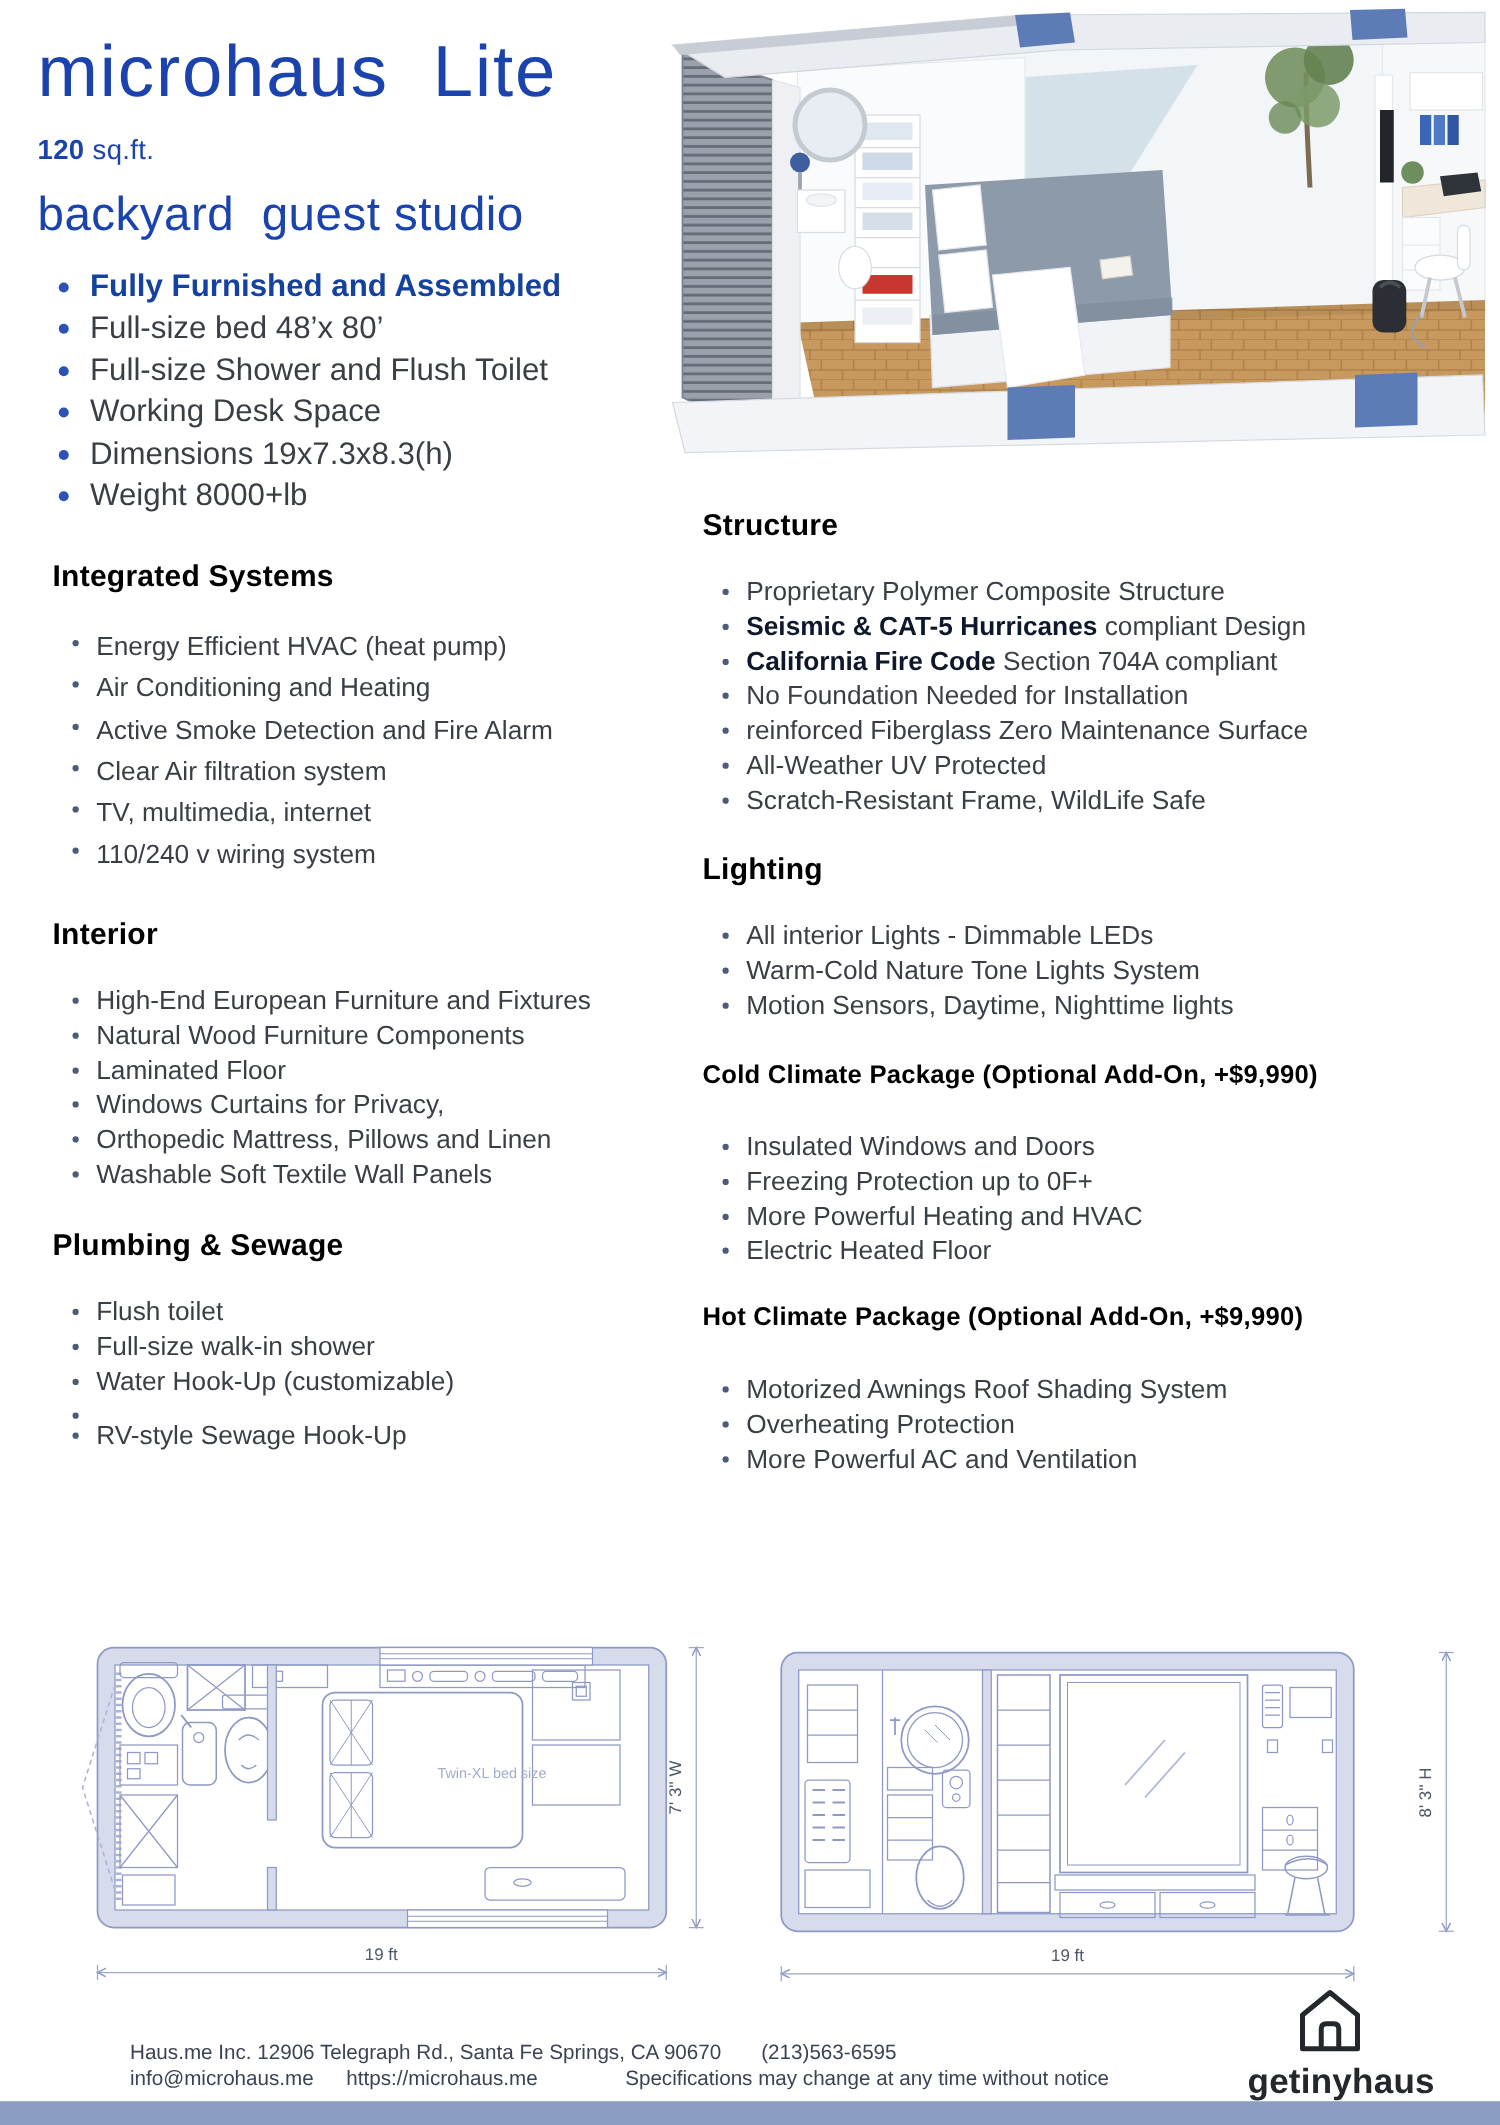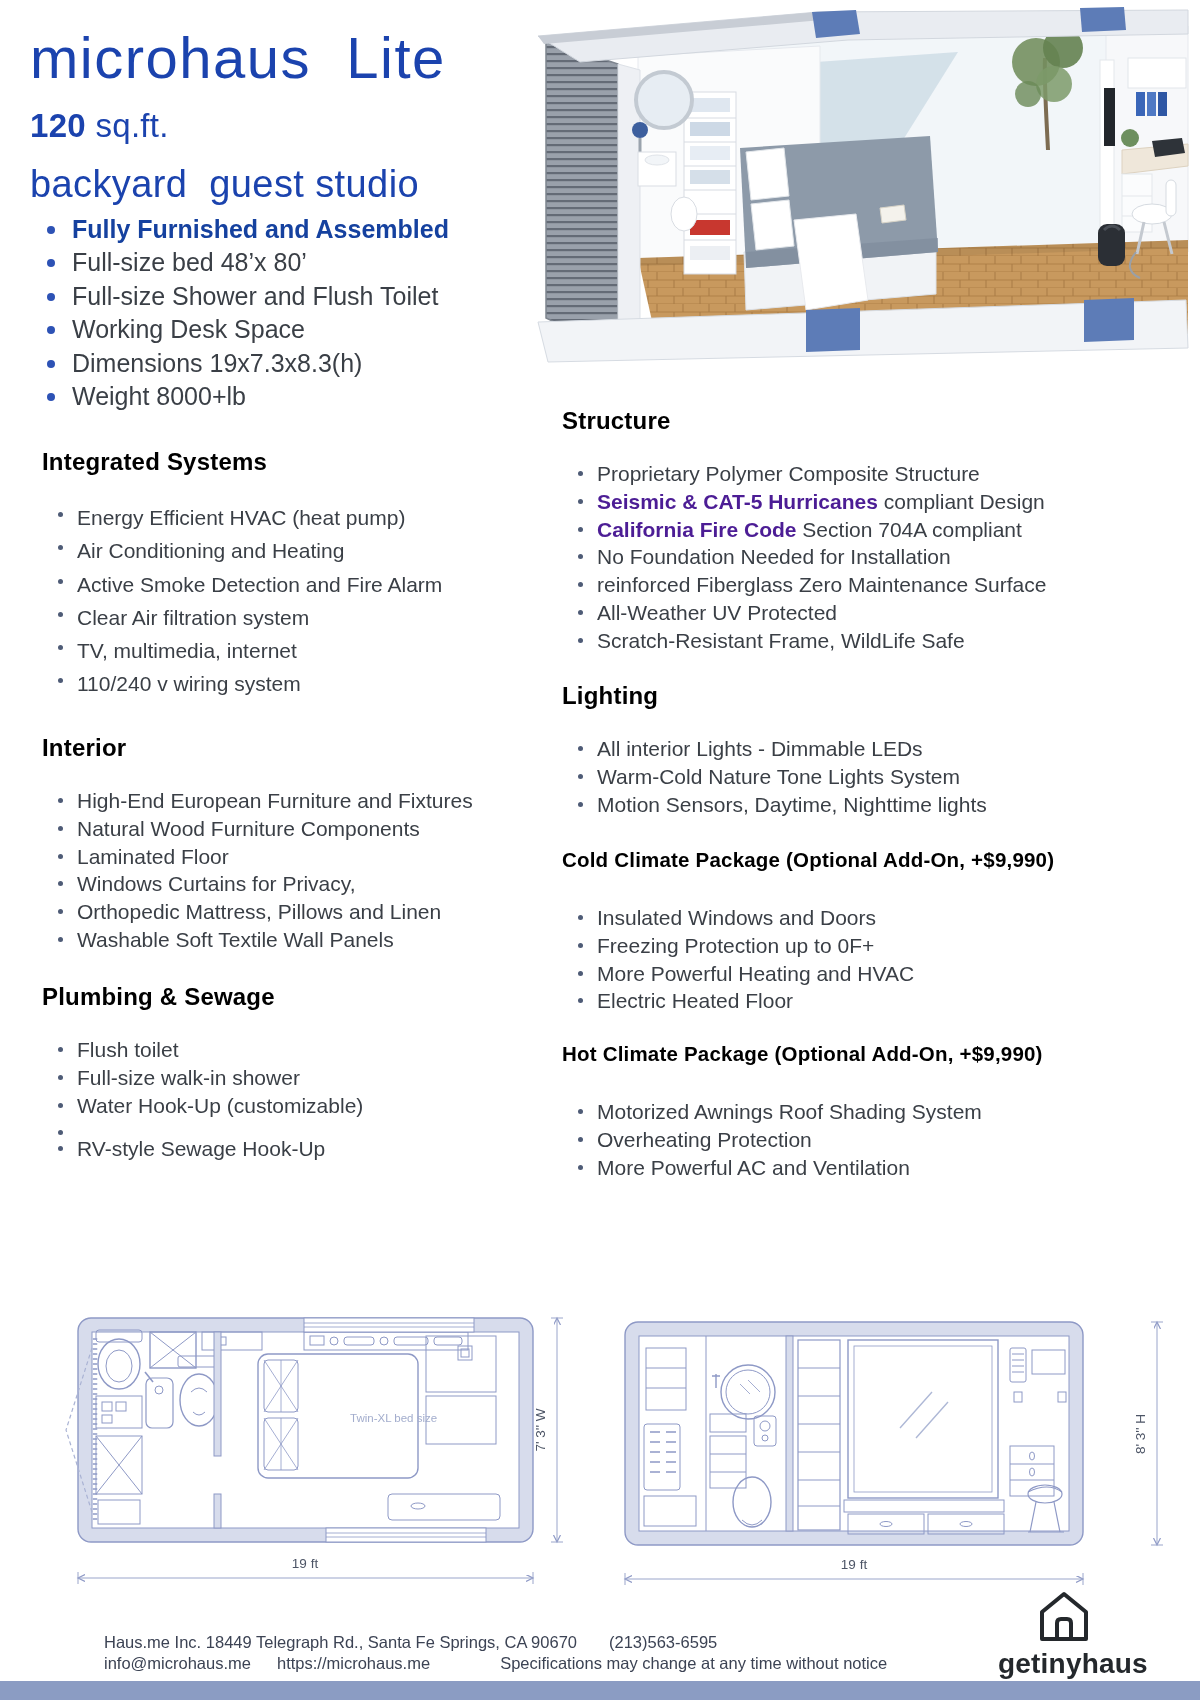--- a/index.html
+++ b/index.html
@@ -2,38 +2,38 @@
 <html><head>
 <meta charset="utf-8">
 <style>
   html,body{margin:0;padding:0;background:#ffffff;}
   .page{position:relative;width:1200px;height:1700px;background:#fff;overflow:hidden;
         font-family:"Liberation Sans",sans-serif;-webkit-font-smoothing:antialiased;}
 
   
   .titleblock{position:absolute;left:30px;top:24px;color:#1b43ae;}
   .titleblock h1{font-size:58px;font-weight:500;margin:0;letter-spacing:1.5px;white-space:pre;}
-  .sub1{font-size:33px;margin-top:16px;white-space:pre;letter-spacing:.3px;}
+  .sub1{font-size:22px;margin-top:16px;white-space:pre;letter-spacing:.3px;}
   .sub1 b{font-weight:700;}
   .sub2{font-size:38px;margin-top:18px;white-space:pre;letter-spacing:.4px;}
 
   
   ul{list-style:none;margin:0;padding:0;}
   .key{position:absolute;left:44px;top:213px;width:488px;}
   .key li{display:flex;font-size:25px;color:#3a3f46;line-height:33.4px;}
   .key .dot{width:8px;height:8px;border-radius:50%;background:#2d52b5;margin:13px 17px 0 3px;flex:0 0 auto;}
   .key .em .tx{font-weight:700;color:#15419f;}
 
   .spec{position:absolute;}
   .spec h3{font-size:24px;font-weight:700;color:#000000;margin:0;line-height:30px;letter-spacing:.2px;}
   .spec ul{margin-top:24px;padding-left:16px;}
   .spec li{display:flex;font-size:21px;color:#3a3f46;line-height:27.8px;}
   .spec.loosey li{line-height:33.3px;}
   .spec .dot{width:5px;height:5px;border-radius:50%;background:#4e5b76;margin:11px 14px 0 0;flex:0 0 auto;}
-  .spec .tx b{color:#4c1d95;font-weight:700;}
+  .spec .tx b{color:#0f172a;font-weight:700;}
   .spec.pkg h3{font-size:20.5px;line-height:26px;}
   .spec.pkg ul{margin-top:31px;}
 
   #sec-integrated{left:42px;top:447px;width:510px;}
   #sec-interior{left:42px;top:733px;width:510px;}
   #sec-plumbing{left:42px;top:982px;width:510px;}
   #sec-structure{left:562px;top:406px;width:575px;}
   #sec-lighting{left:562px;top:681px;width:575px;}
   #sec-cold{left:562px;top:847px;width:575px;}
   #sec-hot{left:562px;top:1041px;width:575px;}
@@ -538,21 +538,21 @@
   <div class="brand">
     <svg width="56" height="52" viewBox="0 0 56 52">
       <path d="M6,49 V22 L28,4 L50,22 V49 Z" fill="none" stroke="#24282c" stroke-width="4" stroke-linejoin="round"></path>
       <path d="M21,49 V33 q0,-4 4,-4 h6 q4,0 4,4 v16" fill="none" stroke="#24282c" stroke-width="4" stroke-linejoin="round"></path>
     </svg>
     <div class="brand-t">getinyhaus</div>
   </div>
 
   <div class="contact">
     <div class="row">
-      <span>Haus.me Inc. 18449 Telegraph Rd., Santa Fe Springs, CA 90670</span><span class="m1">(213)563-6595</span>
+      <span>Haus.me Inc. 12906 Telegraph Rd., Santa Fe Springs, CA 90670</span><span class="m1">(213)563-6595</span>
     </div>
     <div class="row">
       <span>info@microhaus.me</span><span class="m2">https://microhaus.me</span><span class="m3">Specifications may change at any time without notice</span>
     </div>
   </div>
 
   <div class="bottombar"></div>
 </div>
 
 </body></html>

